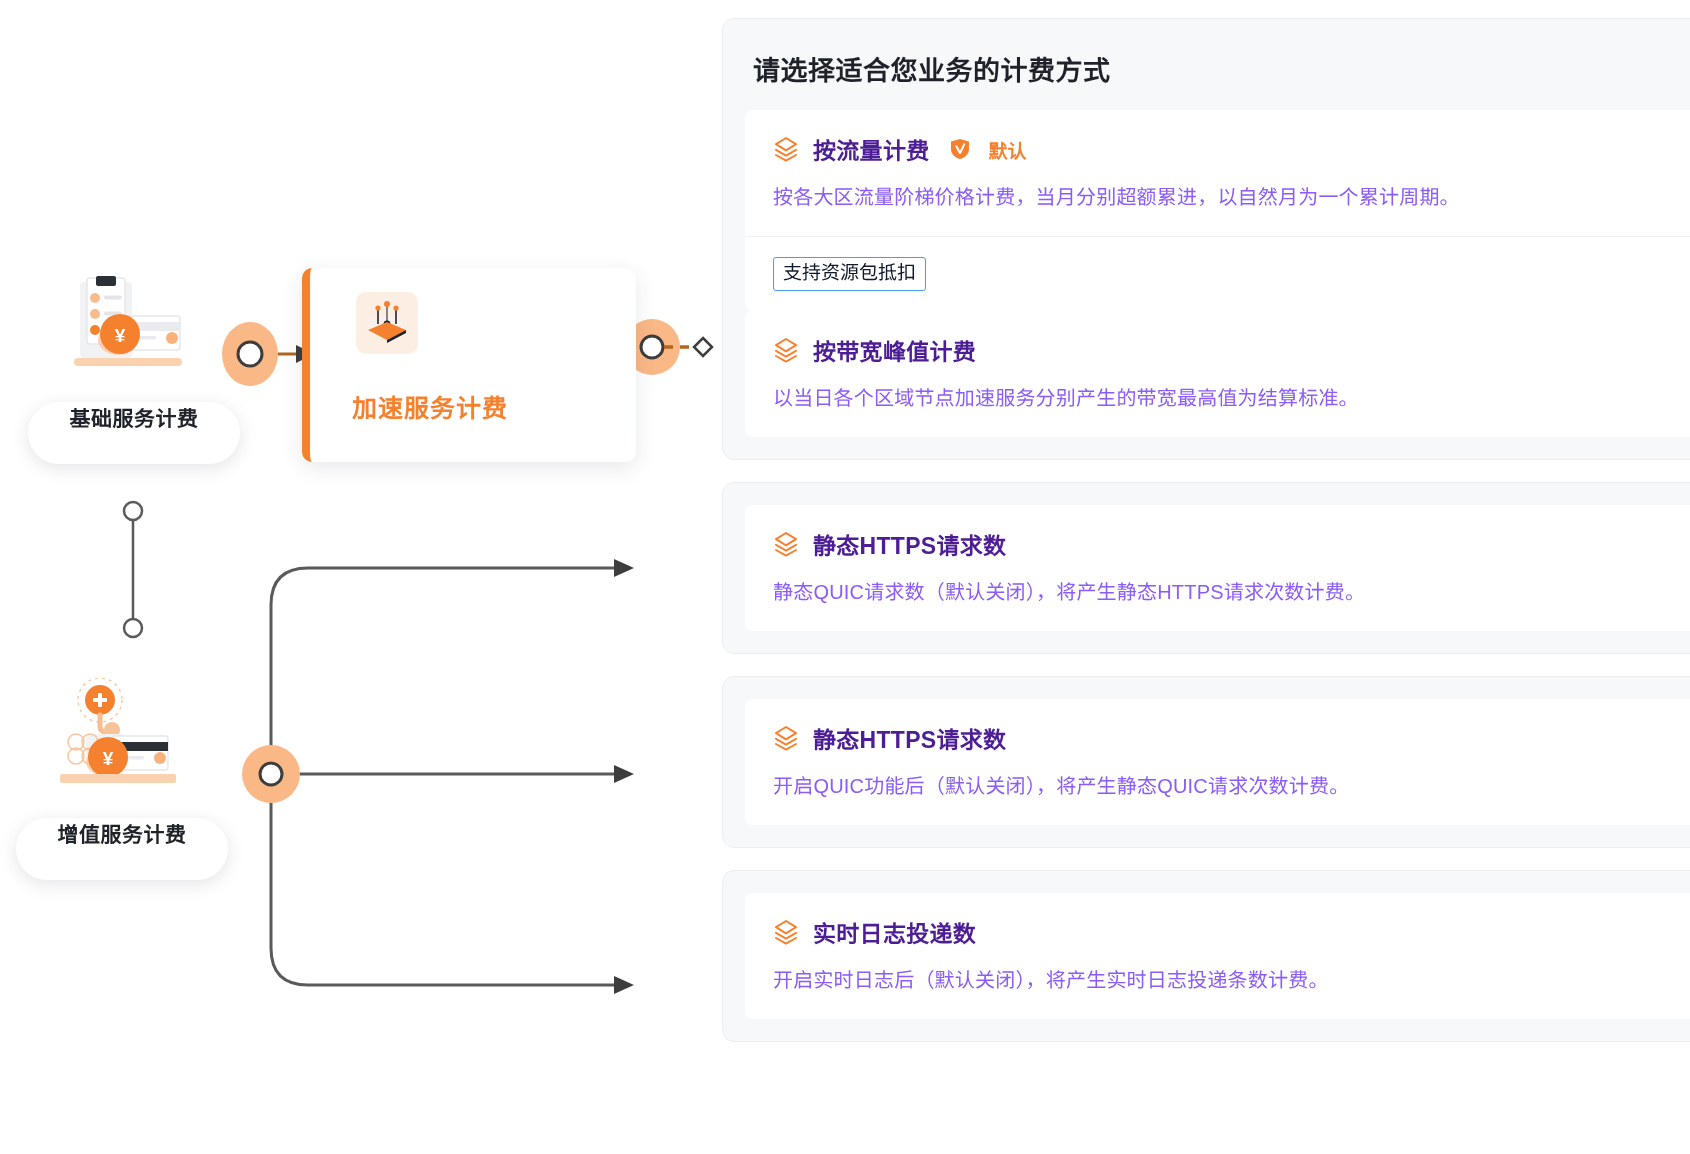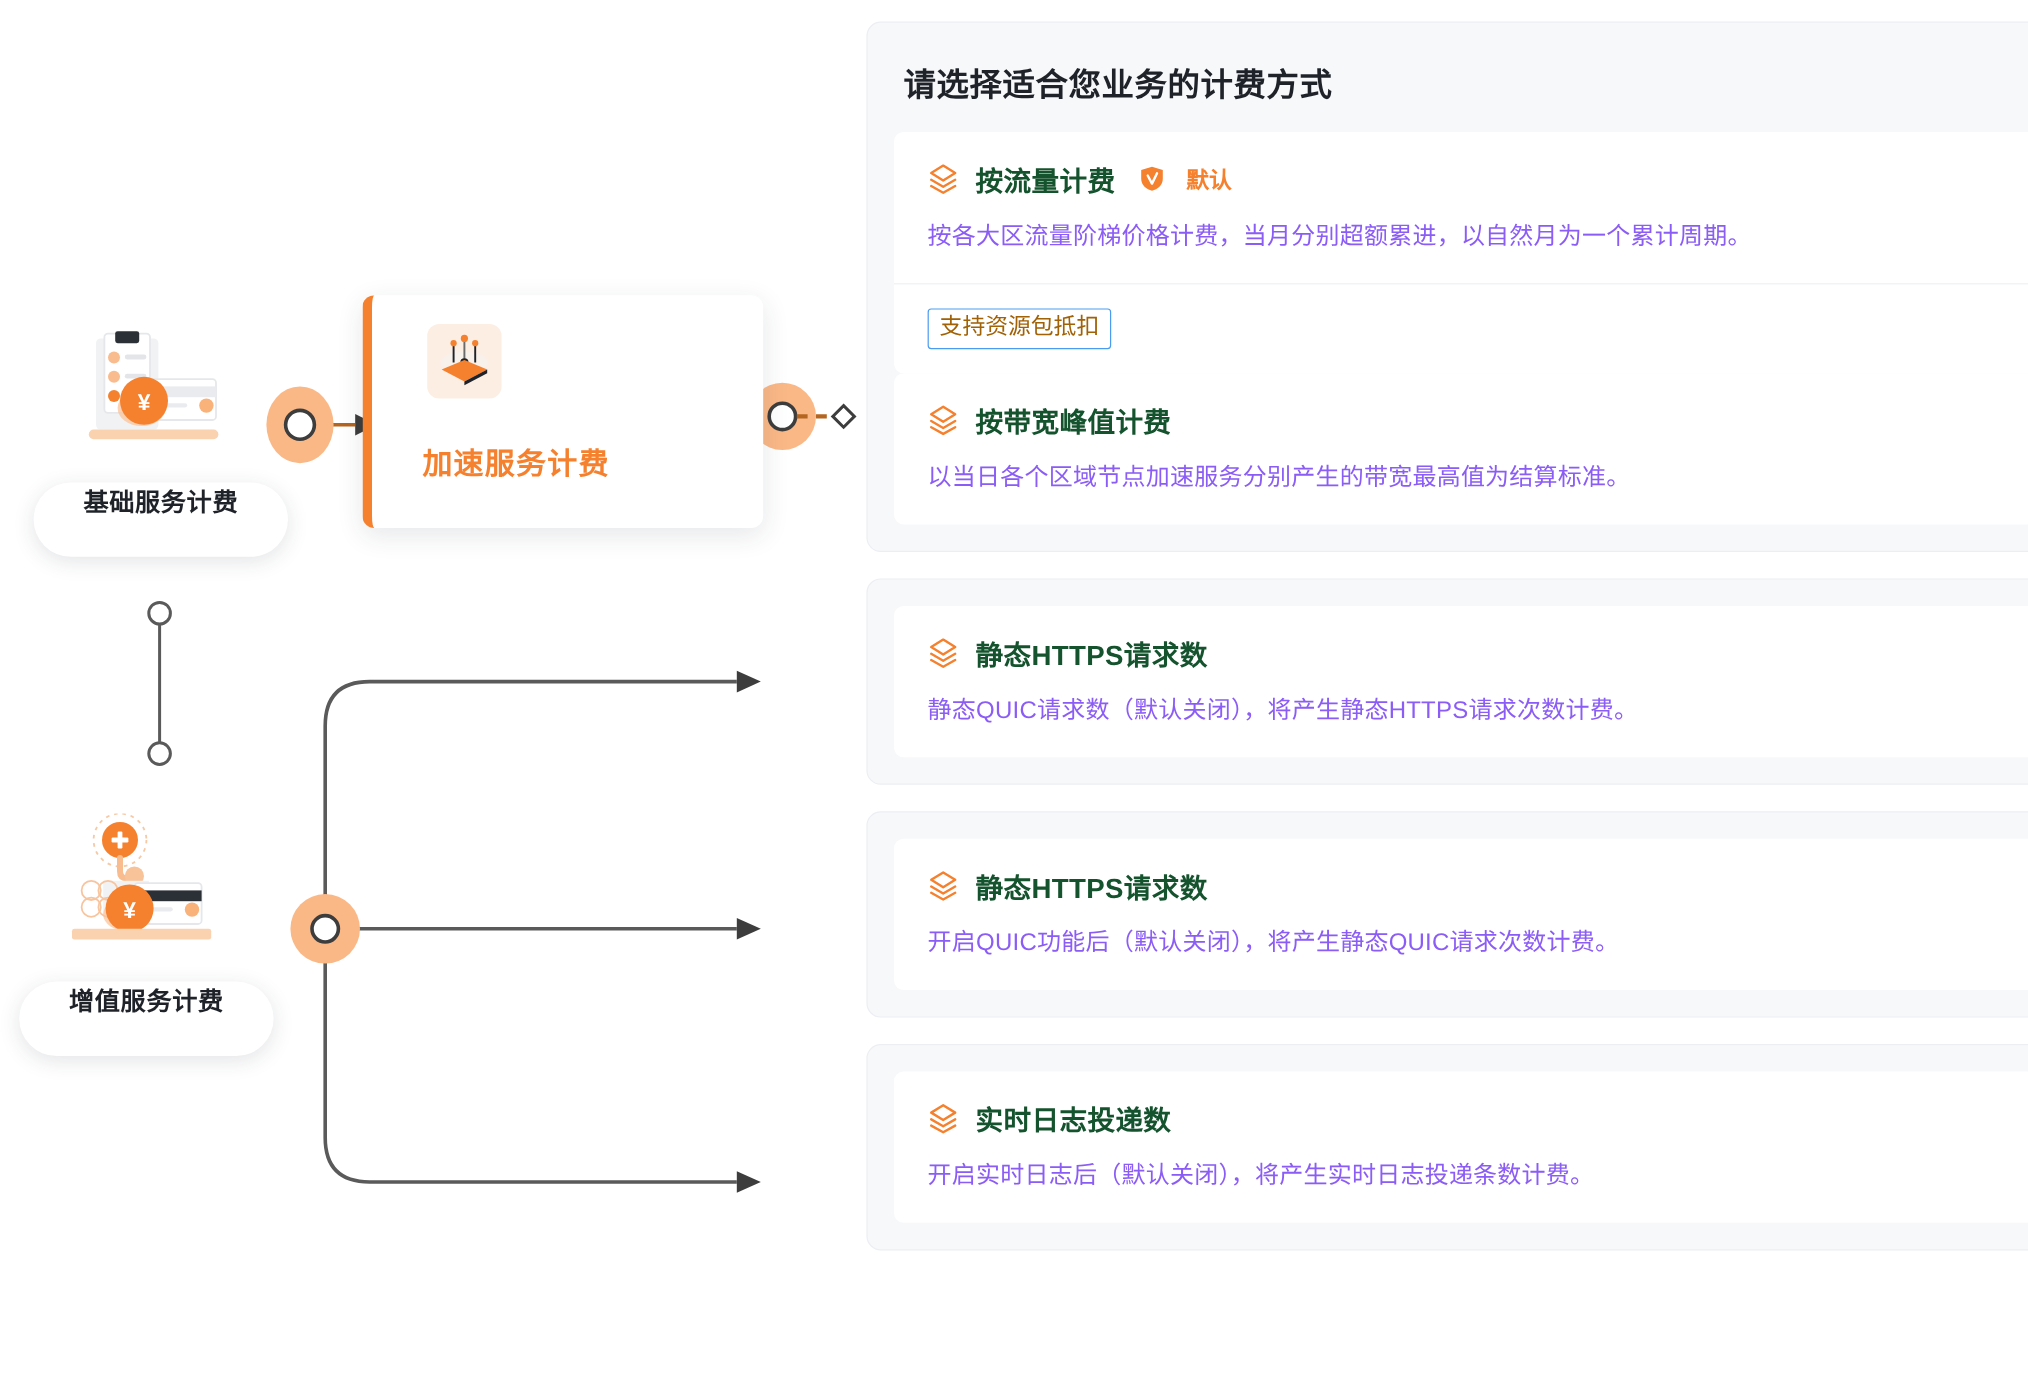--- a/index.html
+++ b/index.html
@@ -43,21 +43,21 @@
     font-weight: 700;
     color: #1f2329;
     letter-spacing: .5px;
   }
   .pill-basic { left: 28px; top: 402px; width: 212px; height: 62px; }
   .pill-value { left: 16px; top: 818px; width: 212px; height: 62px; }
 
   
   .acc-card {
     position: absolute;
-    left: 302px; top: 246px;
+    left: 302px; top: 268px;
     width: 334px; height: 194px;
     background: #ffffff;
     border-radius: 10px;
     box-shadow: 0 6px 22px rgba(40,45,60,0.11);
     border-left: 8px solid #f5812f;
     box-sizing: border-box;
     overflow: hidden;
   }
   .acc-icon-box {
     position: absolute;
@@ -126,21 +126,21 @@
     gap: 14px;
   }
   .layers-icon {
     width: 26px; height: 26px;
     flex: none;
     display: block;
   }
   .card-title {
     font-size: 23px;
     font-weight: 700;
-    color: #14532d;
+    color: #4c1d95;
     letter-spacing: .3px;
   }
   .default-badge {
     display: inline-flex;
     align-items: center;
     gap: 19px;
     margin-left: 6px;
   }
   .shield-icon { width: 20px; height: 22px; display: block; }
   .badge-text {
@@ -152,21 +152,21 @@
     margin-top: 16px;
     font-size: 20px;
     line-height: 1.5;
     color: #8b5cf6;
     letter-spacing: .2px;
   }
   .tag-row { padding: 20px 28px 20px 28px; }
   .tag {
     display: inline-block;
     border: 1px solid #4a9cf0;
-    color: #a16207;
+    color: #0f172a;
     border-radius: 3px;
     font-size: 19px;
     padding: 4px 9px 5px 9px;
     line-height: 1.2;
     background: #ffffff;
   }
 </style>
 </head>
 <body>
 

